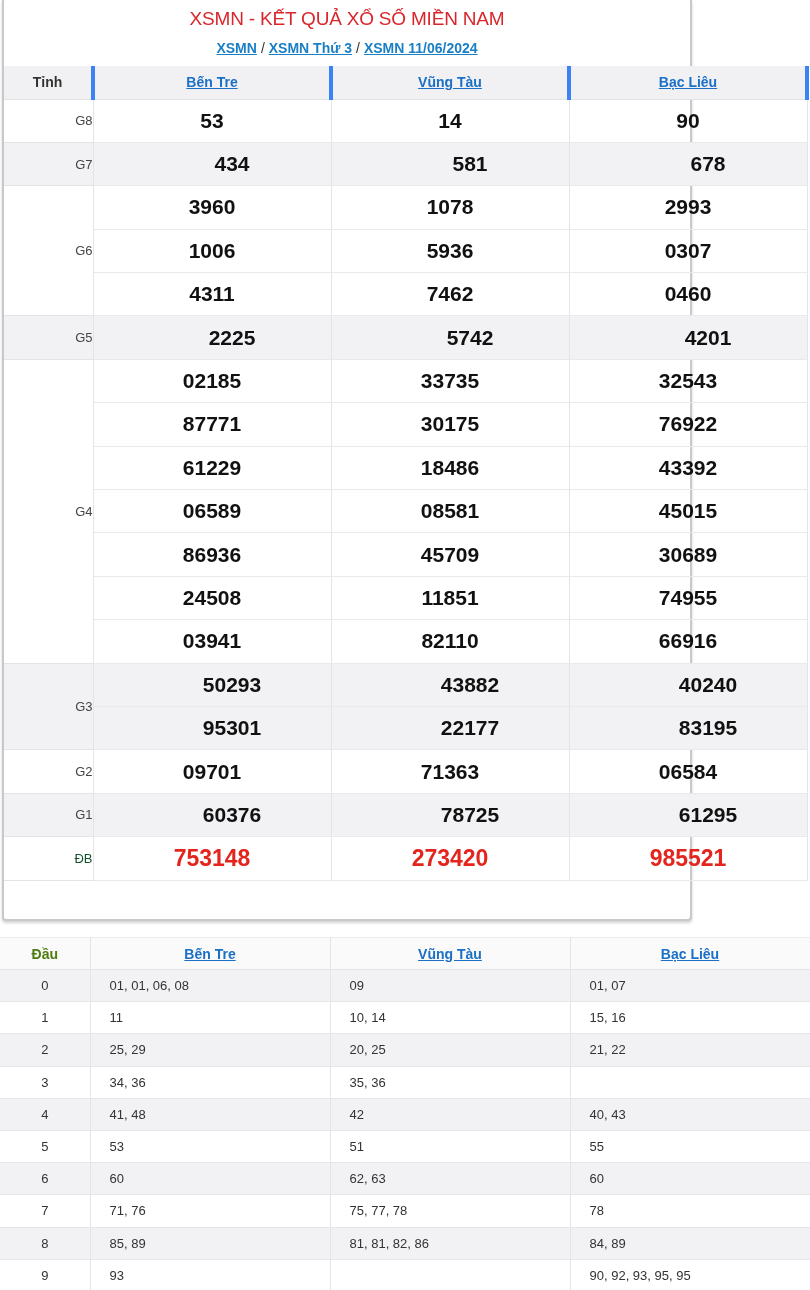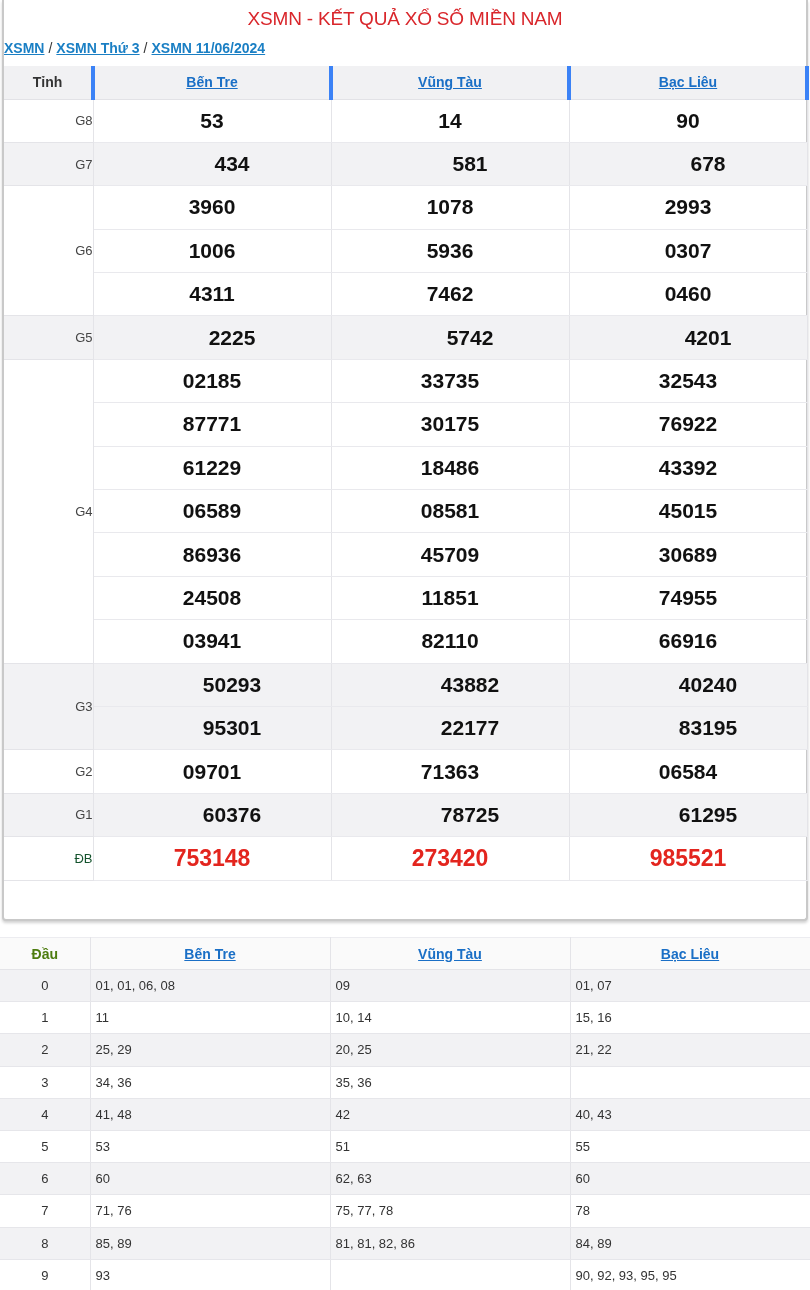--- a/index.html
+++ b/index.html
@@ -1,30 +1,30 @@
 <!DOCTYPE html>
 <html><head>
 <meta charset="utf-8">
 <style>
   * { box-sizing: border-box; margin: 0; padding: 0; }
   html, body { width: 810px; height: 1290px; background: #ffffff; overflow: hidden; }
   body { font-family: "Liberation Sans", "DejaVu Sans", sans-serif; color: #222; position: relative; }
 
   .card {
-    position: absolute; left: 2px; top: 0; width: 806px; height: 921px;
+    position: absolute; left: 2px; top: 0; width: 690px; height: 921px;
     border: 2px solid #c9c9c9; border-top: none; border-radius: 0 0 4px 4px;
     box-shadow: 0 2px 3px rgba(0,0,0,0.18);
     background: #fff;
   }
   .title {
     position: absolute; left: 0; top: 8px; width: 100%; text-align: center;
     color: #d9262b; font-size: 19px; letter-spacing: -0.2px;
   }
   .crumbs {
-    position: absolute; left: 0; top: 40px; width: 100%; text-align: left;
+    position: absolute; left: 0; top: 40px; width: 100%; text-align: center;
     font-size: 14px; font-weight: bold; color: #333;
   }
   .crumbs a { color: #1a7fc4; text-decoration: underline; }
   .crumbs .sep { color: #333; margin: 0 4px; font-weight: normal; }
 
   table.kq {
     position: absolute; left: 0; top: 66px; width: 802px;
     border-collapse: collapse; table-layout: fixed;
   }
   table.kq col.c0 { width: 89px; }
@@ -66,21 +66,21 @@
   table.dau col.d0 { width: 90px; }
   table.dau col.d1, table.dau col.d2, table.dau col.d3 { width: 240px; }
   table.dau th {
     height: 32px; font-size: 14px; font-weight: bold; background: #fafafa;
     border-right: 1px solid #e4e4e8; border-top: 1px solid #ececf0; border-bottom: 1px solid #e4e4e8;
   }
   table.dau th.lbl { color: #4d7c0f; }
   table.dau th a { color: #1a6fc6; text-decoration: underline; }
   table.dau td {
     height: 32.2px; font-size: 13px; color: #333; border-right: 1px solid #e4e4e8;
-    border-bottom: 1px solid #e6e6ea; padding-left: 5px;
+    border-bottom: 1px solid #e6e6ea; padding-left: 19px;
   }
   table.dau td.h { text-align: center; padding-left: 0; font-size: 13px; color: #333; }
   table.dau tr.alt td { background: #f2f2f4; }
 </style>
 </head>
 <body>
 
 <div class="card">
   <div class="title">XSMN - KẾT QUẢ XỔ SỐ MIỀN NAM</div>
   <div class="crumbs">

